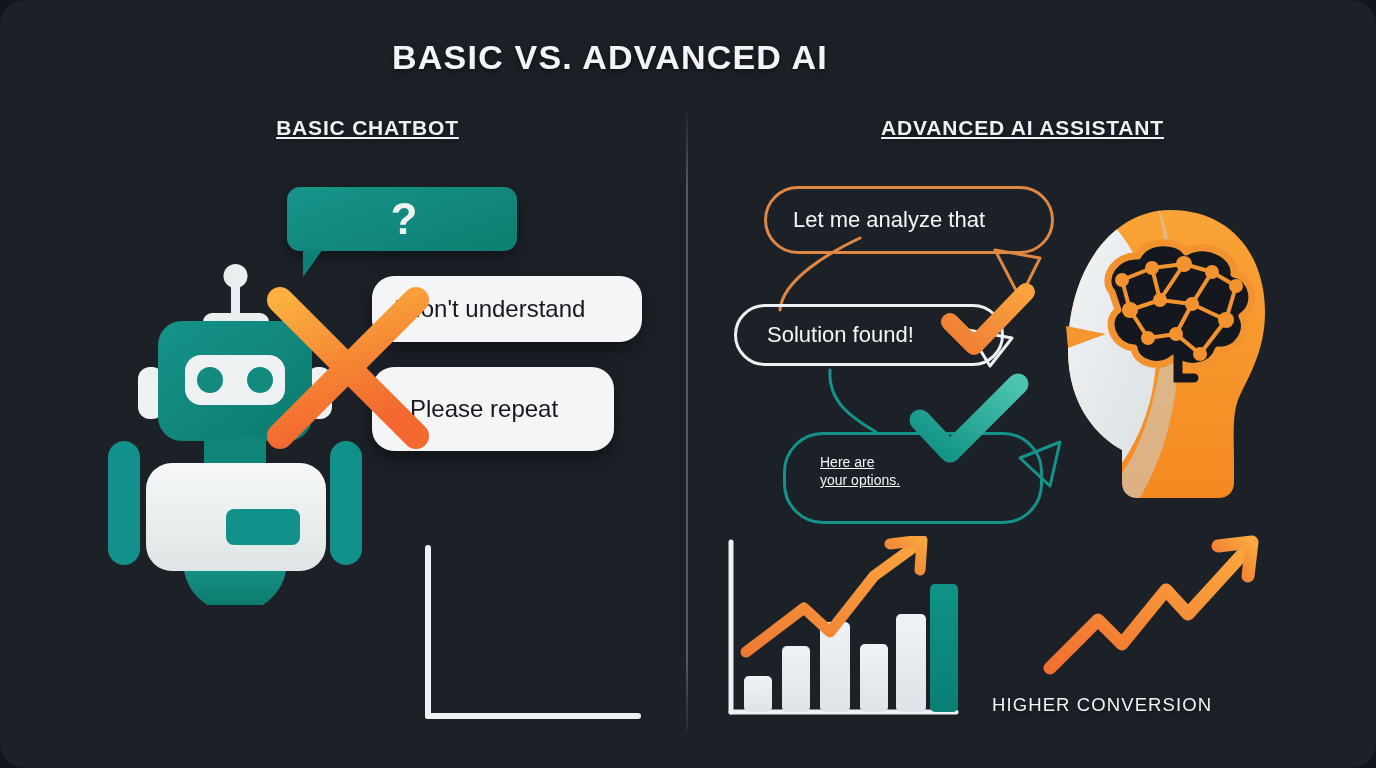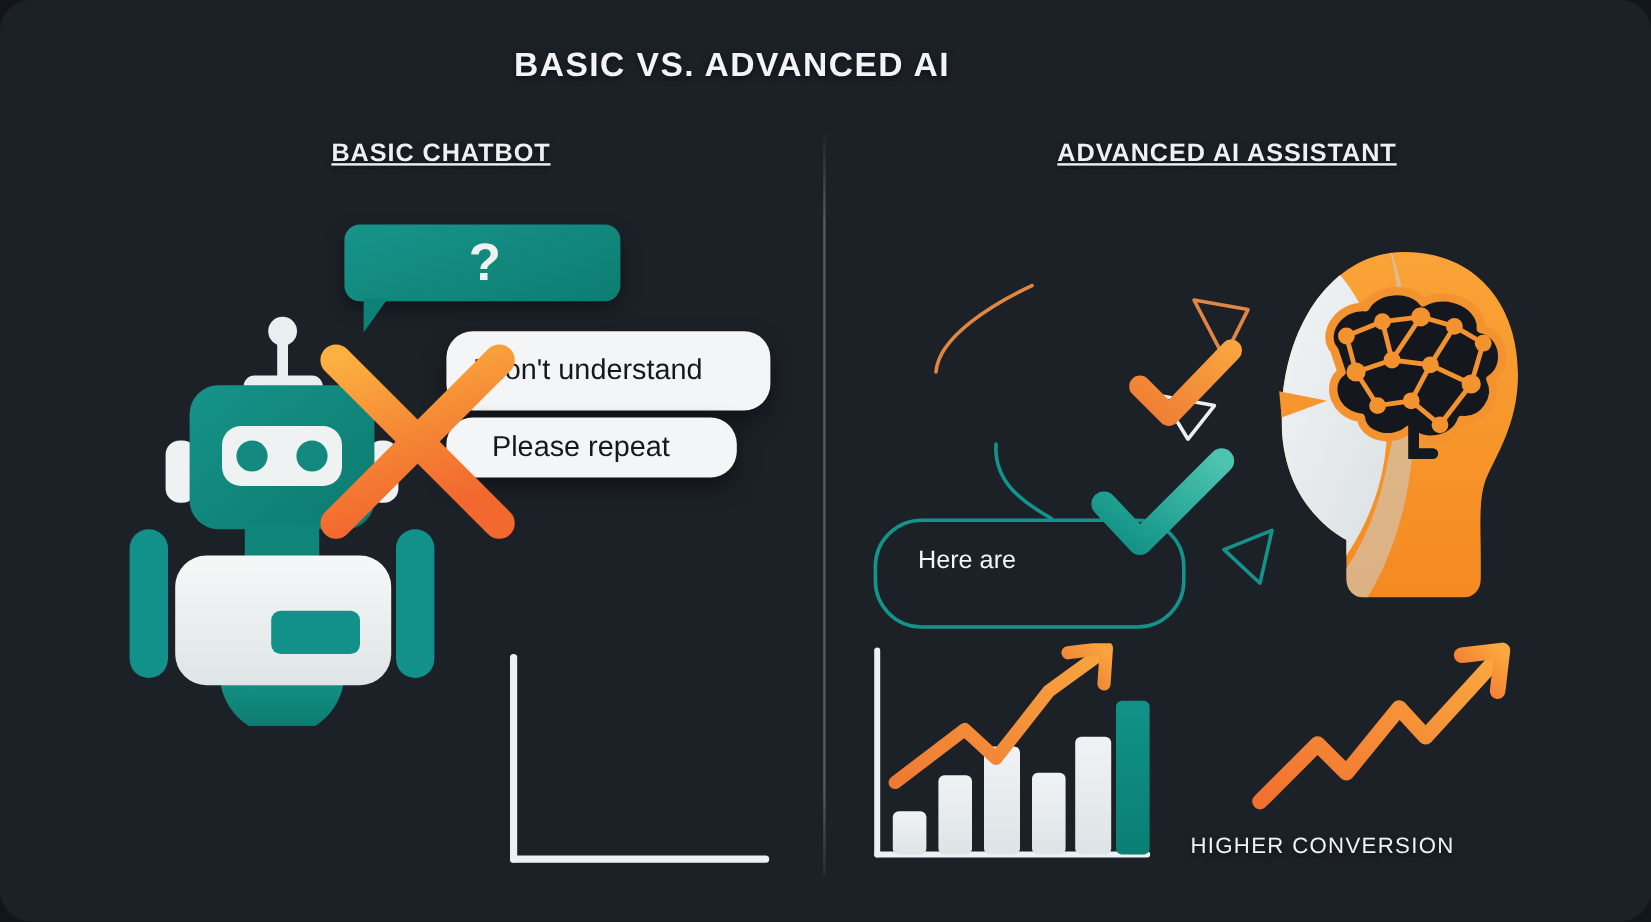--- a/index.html
+++ b/index.html
@@ -21,21 +21,21 @@
     border-radius: 26px;
     overflow: hidden;
   }
 
   
   #main-title {
     position: absolute;
     left: 0; top: 38px;
     width: 1220px;
     text-align: center;
-    font-size: 28px;
+    font-size: 34px;
     font-weight: bold;
     letter-spacing: 1.2px;
     color: #f2f4f6;
     text-shadow: 0 2px 6px rgba(0,0,0,.55);
   }
   .col-title {
     position: absolute;
     top: 116px;
     font-size: 21px;
     font-weight: bold;
@@ -95,21 +95,21 @@
     position: absolute;
     background: #f4f5f6;
     border-radius: 22px;
     box-shadow: 0 8px 20px rgba(0,0,0,.45);
     display: flex; align-items: center;
     color: #15181d;
     font-size: 24px;
     box-sizing: border-box;
   }
   #msg-1 { left: 372px; top: 276px; width: 270px; height: 66px; padding-left: 22px; }
-  #msg-2 { left: 372px; top: 348px; width: 242px; height: 50px; padding-left: 38px; }
+  #msg-2 { left: 372px; top: 367px; width: 242px; height: 84px; padding-left: 38px; }
 
   
   #x-mark { position: absolute; left: 258px; top: 280px; width: 180px; height: 176px; }
 
   
   #flat-chart { position: absolute; left: 420px; top: 542px; width: 240px; height: 186px; }
 
   
   .out-bubble {
     position: absolute;
@@ -124,24 +124,24 @@
     left: 764px; top: 186px; width: 290px; height: 68px;
     border-width: 3px; border-color: #e08743;
     padding-left: 26px; font-size: 22px;
   }
   #ob-solution {
     left: 734px; top: 304px; width: 270px; height: 62px;
     border-width: 3px; border-color: #eef1f3;
     padding-left: 30px; font-size: 22px;
   }
   #ob-options {
-    left: 728px; top: 432px; width: 260px; height: 92px;
+    left: 783px; top: 432px; width: 260px; height: 92px;
     border-width: 3px; border-color: #14938a;
-    padding-left: 34px; font-size: 21px; line-height: 1.32;
-    display: block; padding-top: 18px;
+    padding-left: 34px; font-size: 14px; line-height: 1.32;
+    display: block; padding-top: 18px; text-decoration: underline;
   }
   #tails-right { position: absolute; left: 700px; top: 180px; width: 400px; height: 370px; }
 
   #check-orange { position: absolute; left: 940px; top: 282px; width: 96px; height: 80px; }
   #check-teal   { position: absolute; left: 908px; top: 372px; width: 122px; height: 100px; }
 
   
   #head { position: absolute; left: 1060px; top: 182px; width: 230px; height: 330px; }
 
   
@@ -249,24 +249,31 @@
 
     <path d="M268 150 L312 158 L290 186 Z" fill="#1c2128" stroke="#eef1f3" stroke-width="3" stroke-linejoin="round"></path>
 
     <path d="M320 278 L360 262 L350 306 Z" fill="#1c2128" stroke="#14938a" stroke-width="3" stroke-linejoin="round"></path>
 
     <path d="M80 130 C 82 100, 130 72, 160 58" fill="none" stroke="#e08743" stroke-width="3" stroke-linecap="round"></path>
 
     <path d="M130 190 C 128 222, 152 238, 176 252" fill="none" stroke="#14938a" stroke-width="3" stroke-linecap="round"></path>
   </svg>
 
-
+  <div class="out-bubble" id="ob-analyze">
+    <span>Let me analyze that</span>
+  </div>
+
+  <div class="out-bubble" id="ob-solution">
+    <span>Solution found!</span>
+  </div>
 
   <div class="out-bubble" id="ob-options">
     <div>Here are</div>
+    <div>your options.</div>
   </div>
 
   <svg id="check-orange" viewBox="0 0 96 80">
     <defs>
       <linearGradient id="gCo" x1="0" y1="1" x2="1" y2="0">
         <stop offset="0%" stop-color="#ef7c34"></stop>
           <stop offset="100%" stop-color="#f9a33f"></stop>
       </linearGradient>
     </defs>
     <path d="M10 40 L34 64 L86 10" fill="none" stroke="url(#gCo)" stroke-width="18" stroke-linecap="round" stroke-linejoin="round"></path>

